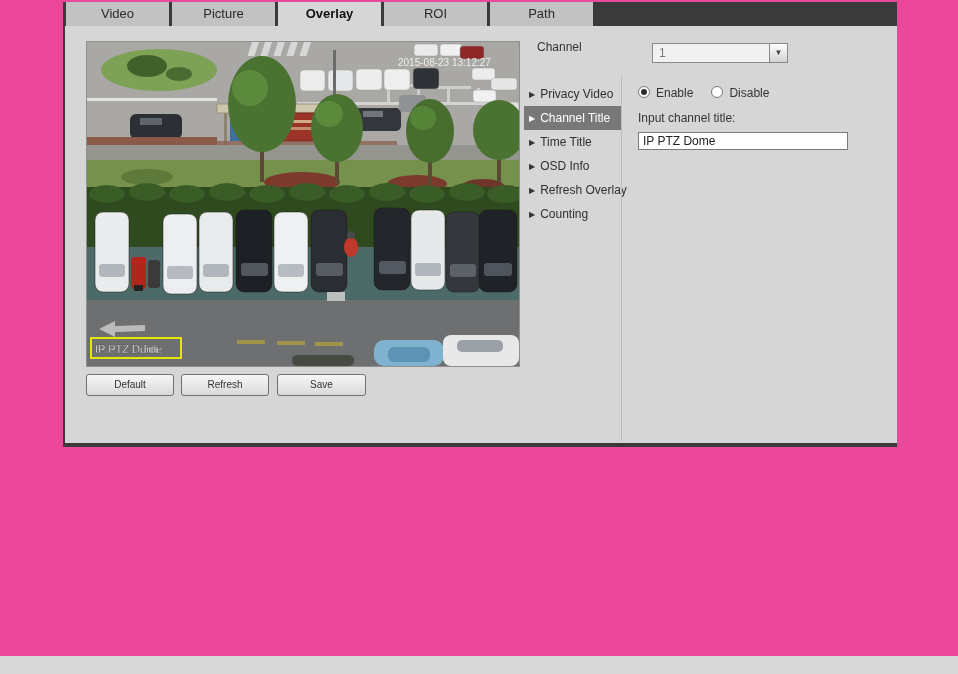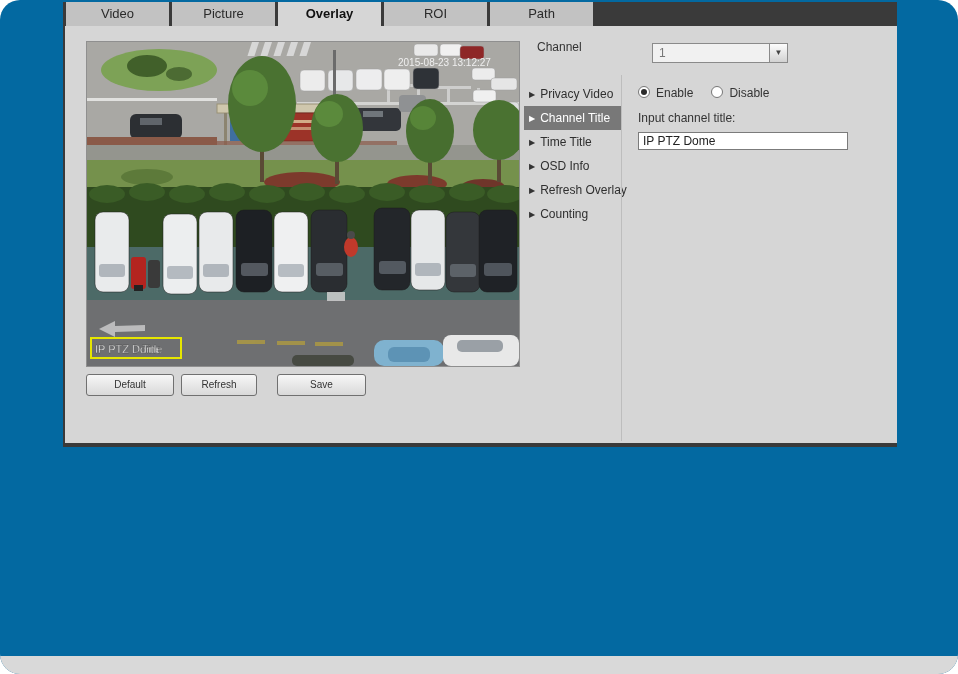--- a/index.html
+++ b/index.html
@@ -1,37 +1,37 @@
 <!DOCTYPE html>
 <html><head>
 <meta charset="utf-8">
 <style>
   html,body{margin:0;padding:0;background:#fff;}
-  .page{position:relative;width:958px;height:674px;background:#0369a1;overflow:hidden;
-        font-family:"Liberation Sans",sans-serif;border-radius:20px;-webkit-font-smoothing:antialiased;}
+  .page{position:relative;width:958px;height:674px;background:#ec4899;overflow:hidden;
+        font-family:"Liberation Sans",sans-serif;-webkit-font-smoothing:antialiased;}
 
   
   .tabbar{position:absolute;left:63px;top:2px;width:834px;height:24px;background:#3a3a3a;display:flex;}
   .tab{width:103px;height:24px;margin-left:3px;background:#c2c2c2;color:#2a2a2a;
        font-size:13px;text-align:center;line-height:24px;cursor:pointer;}
   .tab.active{background:#d6d6d6;font-weight:bold;color:#111;height:26px;z-index:3;}
 
   
   .panel{position:absolute;left:63px;top:26px;width:834px;height:421px;background:#d6d6d6;
          border-left:2px solid #3a3a3a;border-bottom:4px solid #3a3a3a;box-sizing:border-box;}
 
   .video{position:absolute;left:21px;top:15px;width:432px;height:324px;border:1px solid #8f8f8f;
          background:#9a9a98;overflow:hidden;}
   .video svg{display:block;}
 
   .btn{position:absolute;height:22px;background:linear-gradient(#f7f7f7,#d9d9d9);
        border:1px solid #707070;border-radius:3px;font-size:10px;color:#333;
        text-align:center;line-height:20px;box-sizing:border-box;cursor:pointer;}
   #btn-default{left:21px;top:348px;width:88px;}
-  #btn-refresh{left:116px;top:348px;width:76px;}
+  #btn-refresh{left:116px;top:348px;width:88px;}
   #btn-save{left:212px;top:348px;width:89px;}
 
   
   .channel-label{position:absolute;left:472px;top:14px;font-size:12px;color:#333;}
   .dropdown{position:absolute;left:587px;top:17px;width:136px;height:20px;background:#f1f1f1;
             border:1px solid #8a8a8a;box-sizing:border-box;display:flex;cursor:pointer;}
   .dropdown .value{flex:1;font-size:12px;color:#777;line-height:18px;padding-left:6px;}
   .dropdown .arrow{width:17px;background:linear-gradient(#fdfdfd,#d2d2d2);border-left:1px solid #8a8a8a;
                    font-size:8px;color:#444;text-align:center;line-height:18px;}
 

